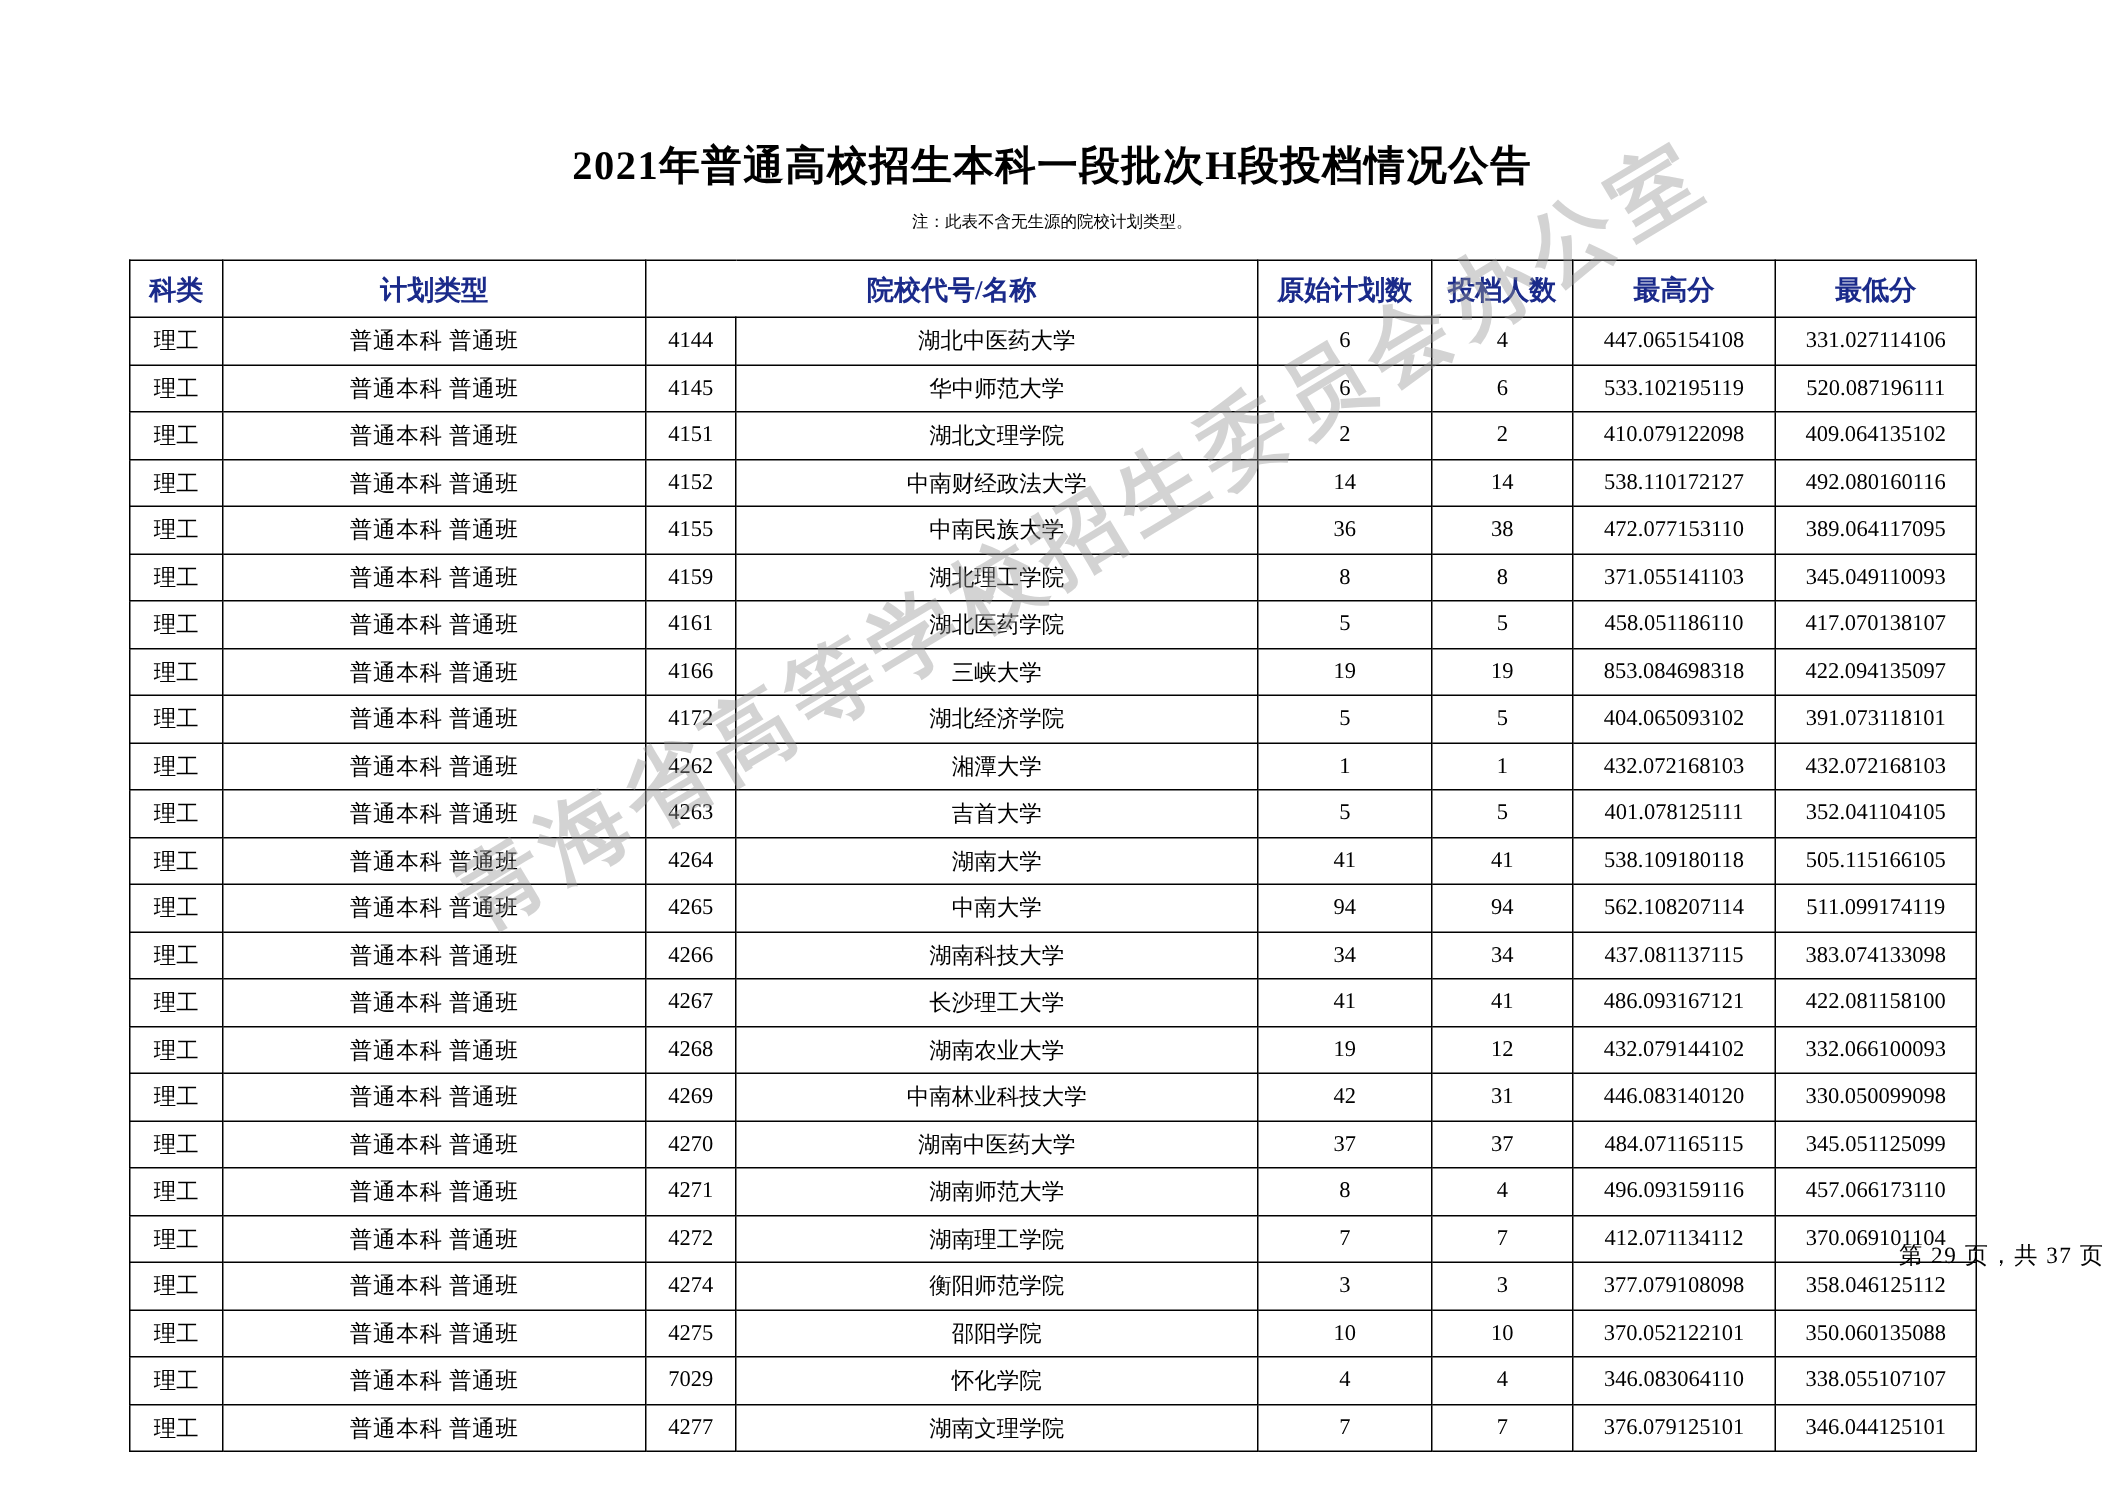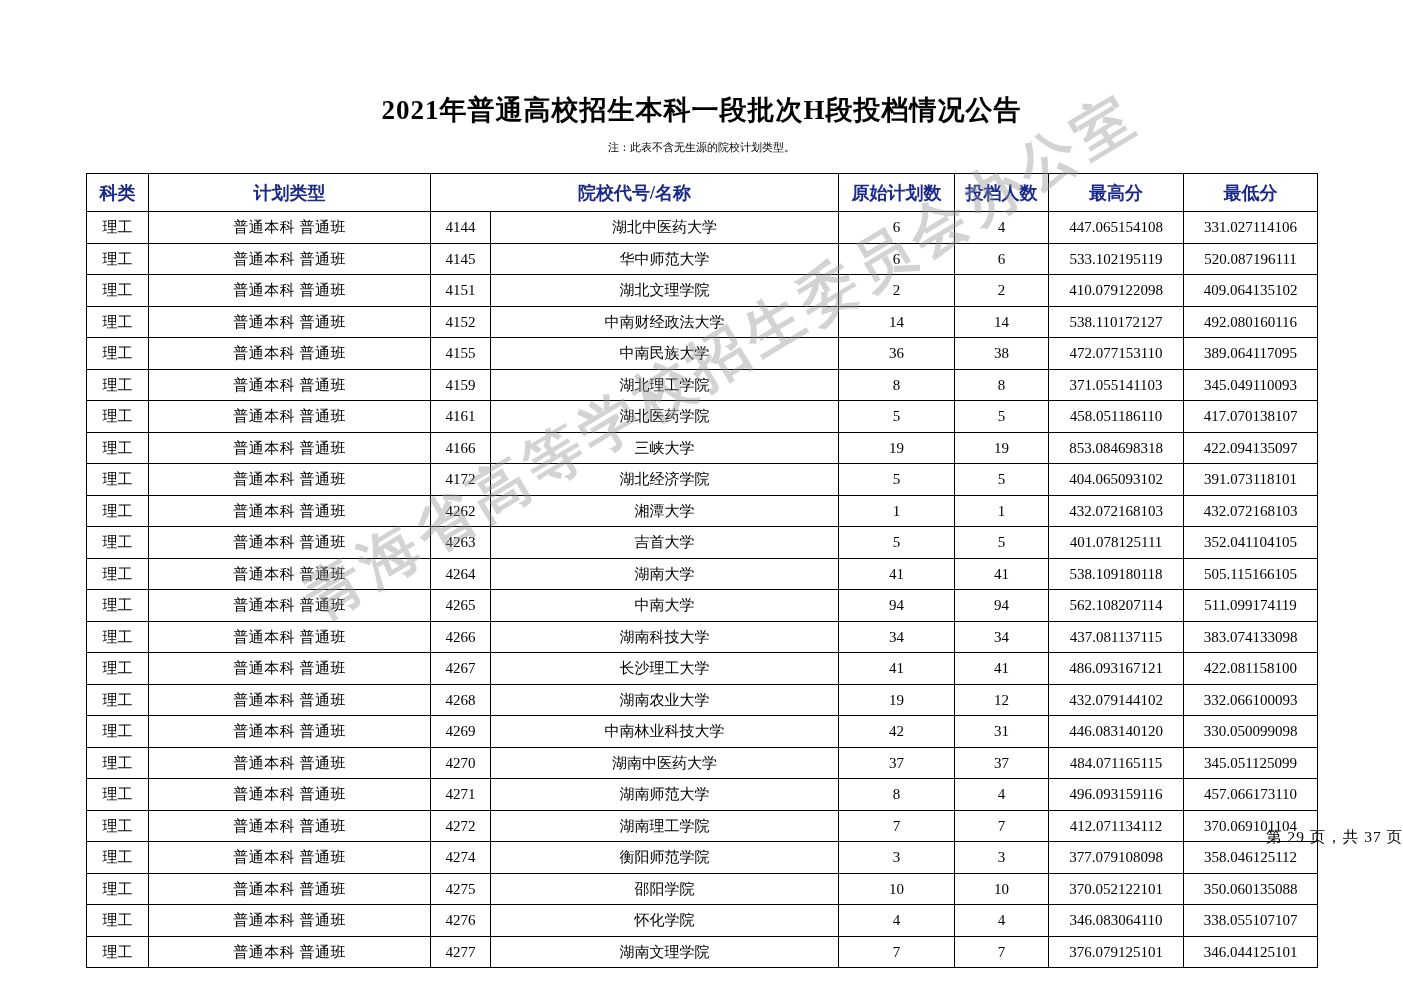--- a/index.html
+++ b/index.html
@@ -363,21 +363,21 @@
             <td class="code">4275</td>
             <td class="name">邵阳学院</td>
             <td class="num">10</td>
             <td class="num">10</td>
             <td class="score">370.052122101</td>
             <td class="score">350.060135088</td>
           </tr>
           <tr>
             <td class="subject">理工</td>
             <td class="plantype">普通本科  普通班</td>
-            <td class="code">4276</td>
+            <td class="code">7029</td>
             <td class="name">怀化学院</td>
             <td class="num">4</td>
             <td class="num">4</td>
             <td class="score">346.083064110</td>
             <td class="score">338.055107107</td>
           </tr>
           <tr>
             <td class="subject">理工</td>
             <td class="plantype">普通本科  普通班</td>
             <td class="code">4277</td>

